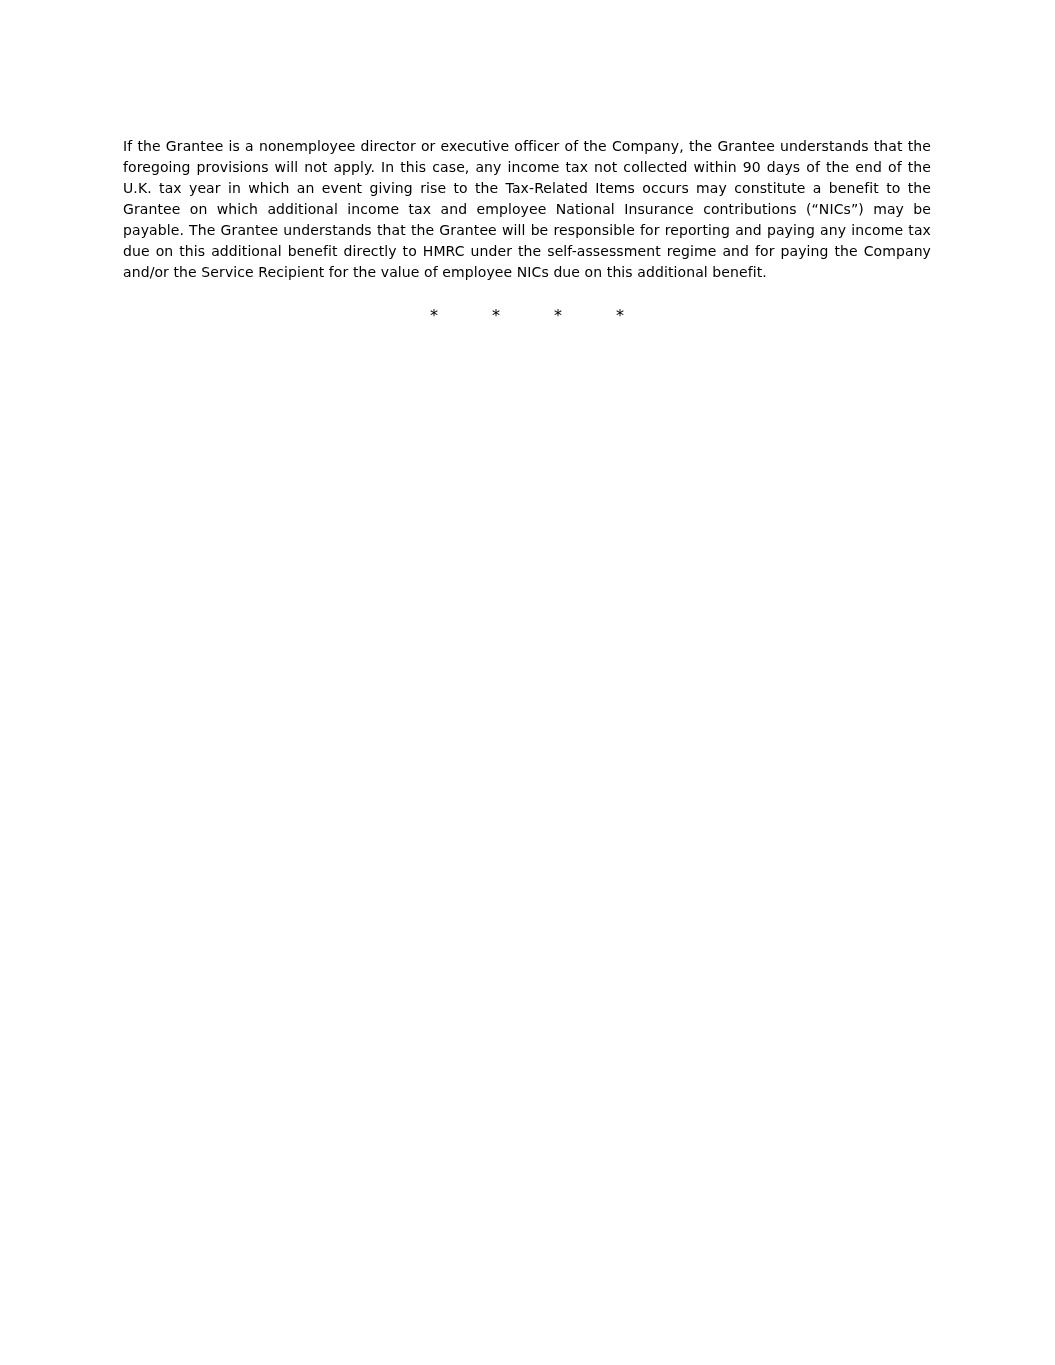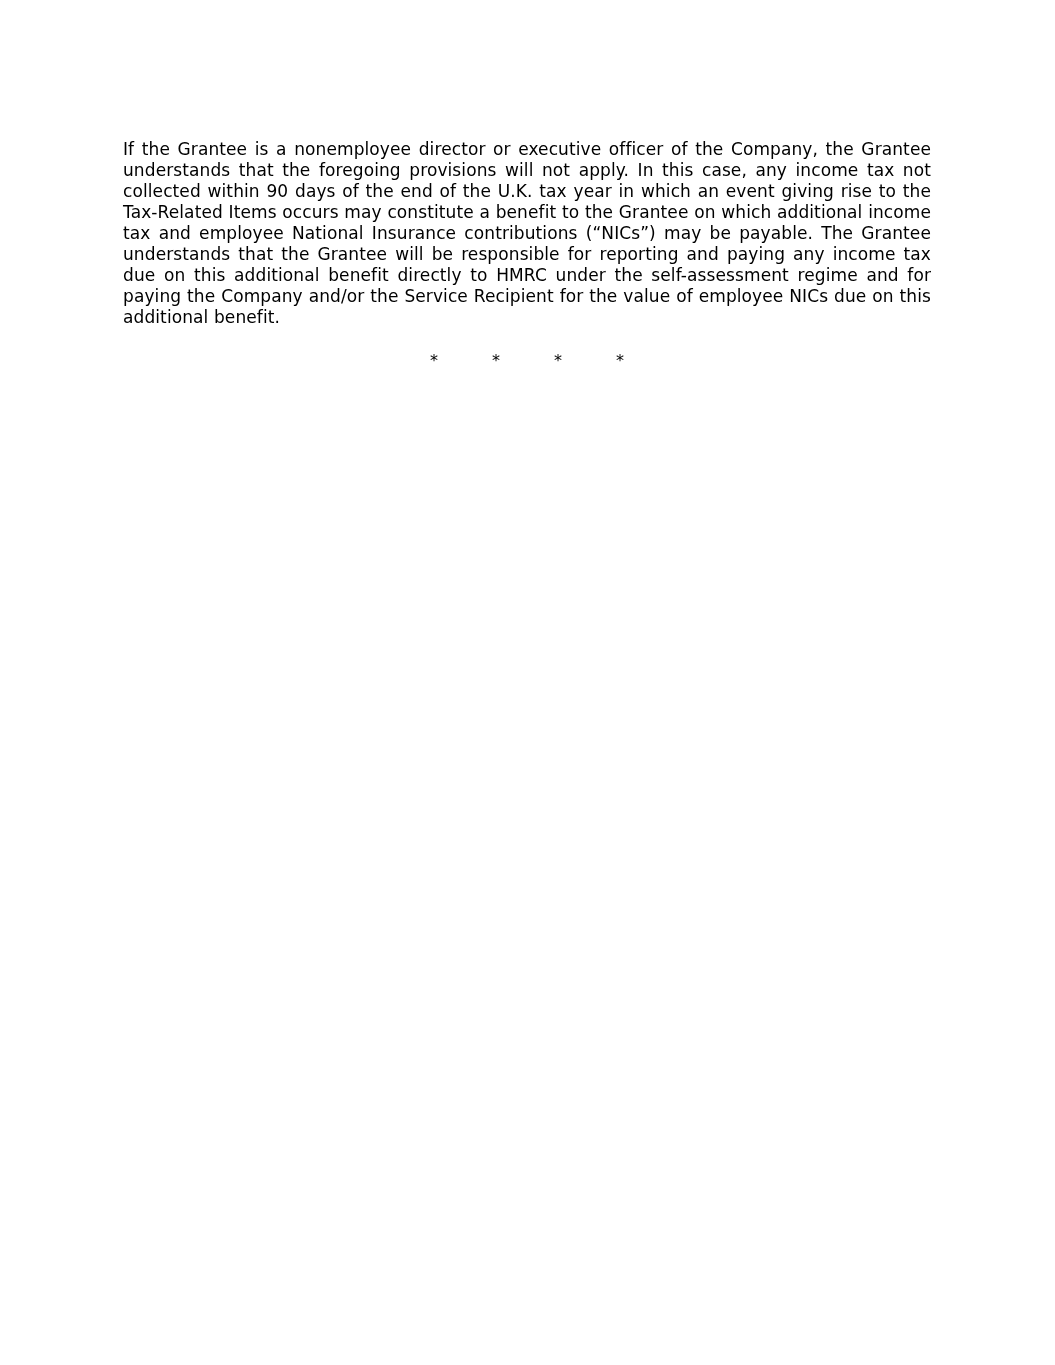--- a/index.html
+++ b/index.html
@@ -16,21 +16,21 @@
     color: #000000;
     overflow: hidden;
   }
   .content {
     position: absolute;
     left: 123px;
     top: 122px;
     width: 808px;
   }
   .body-paragraph {
-    font-size: 17px;
+    font-size: 14px;
     line-height: 21px;
     text-align: justify;
     text-justify: inter-word;
     letter-spacing: 0.1px;
   }
   .asterisk-row {
     margin-top: 22px;
     display: flex;
     justify-content: center;
     gap: 54px;

